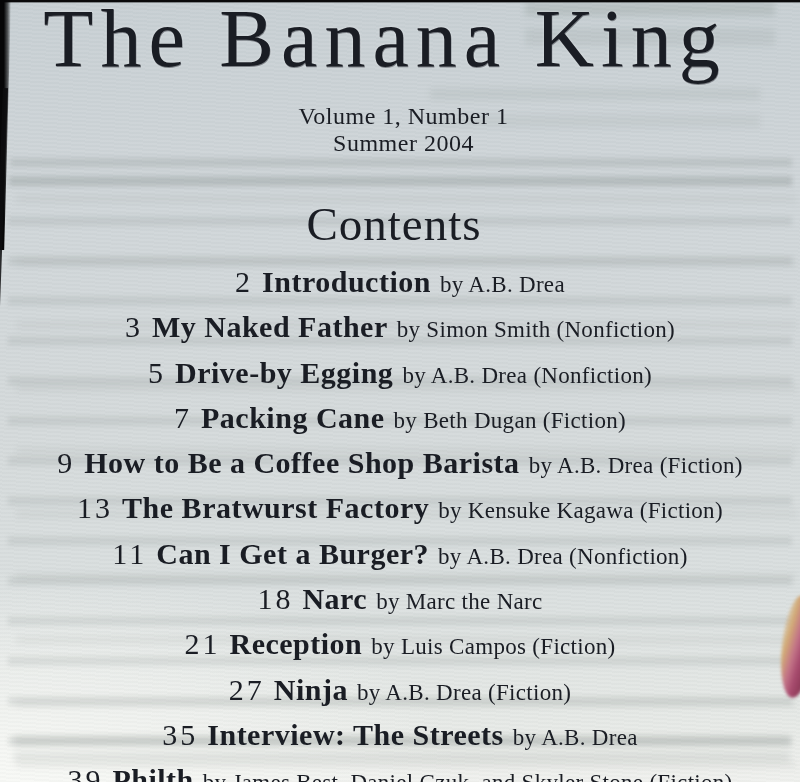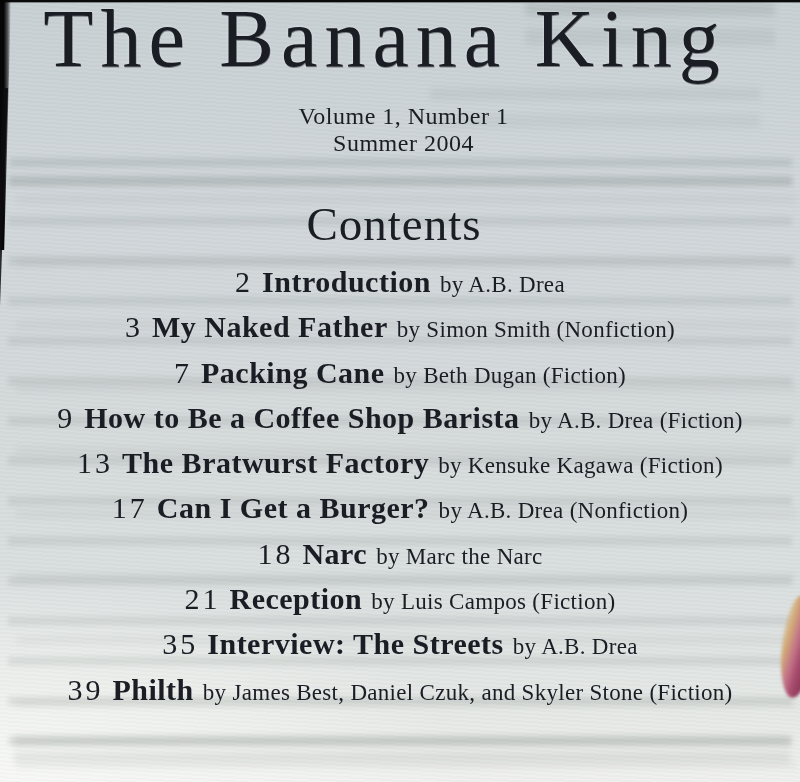--- a/index.html
+++ b/index.html
@@ -66,26 +66,28 @@
   <div class="content">
     <div class="masthead-title">The Banana King</div>
     <div class="issue-block">
       <div>Volume 1, Number 1</div>
       <div>Summer 2004</div>
     </div>
     <div class="contents-heading">Contents</div>
     <div class="contents-list">
         <div class="entry"><span class="num">2</span><span class="etitle">Introduction</span><span class="byline">by A.B. Drea</span></div>
         <div class="entry"><span class="num">3</span><span class="etitle">My Naked Father</span><span class="byline">by Simon Smith (Nonfiction)</span></div>
+        <div class="entry"><span class="num">5</span><span class="etitle">Drive-by Egging</span><span class="byline">by A.B. Drea (Nonfiction)</span></div>
         <div class="entry"><span class="num">7</span><span class="etitle">Packing Cane</span><span class="byline">by Beth Dugan (Fiction)</span></div>
         <div class="entry"><span class="num">9</span><span class="etitle">How to Be a Coffee Shop Barista</span><span class="byline">by A.B. Drea (Fiction)</span></div>
         <div class="entry"><span class="num">13</span><span class="etitle">The Bratwurst Factory</span><span class="byline">by Kensuke Kagawa (Fiction)</span></div>
-        <div class="entry"><span class="num">17</span><span class="etitle">Can I Get a Burger?</span><span class="byline">by A.B. Drea (Nonfiction)</span></div>
+        <div class="entry"><span class="num">11</span><span class="etitle">Can I Get a Burger?</span><span class="byline">by A.B. Drea (Nonfiction)</span></div>
         <div class="entry"><span class="num">18</span><span class="etitle">Narc</span><span class="byline">by Marc the Narc</span></div>
         <div class="entry"><span class="num">21</span><span class="etitle">Reception</span><span class="byline">by Luis Campos (Fiction)</span></div>
+        <div class="entry"><span class="num">27</span><span class="etitle">Ninja</span><span class="byline">by A.B. Drea (Fiction)</span></div>
         <div class="entry"><span class="num">35</span><span class="etitle">Interview: The Streets</span><span class="byline">by A.B. Drea</span></div>
         <div class="entry"><span class="num">39</span><span class="etitle">Philth</span><span class="byline">by James Best, Daniel Czuk, and Skyler Stone (Fiction)</span></div>
       </div>
   </div>
 
   <div class="top-edge"></div>
   <div class="gutter-top"></div>
   <div class="gutter-line"></div>
   <div class="thumb"></div>
 

